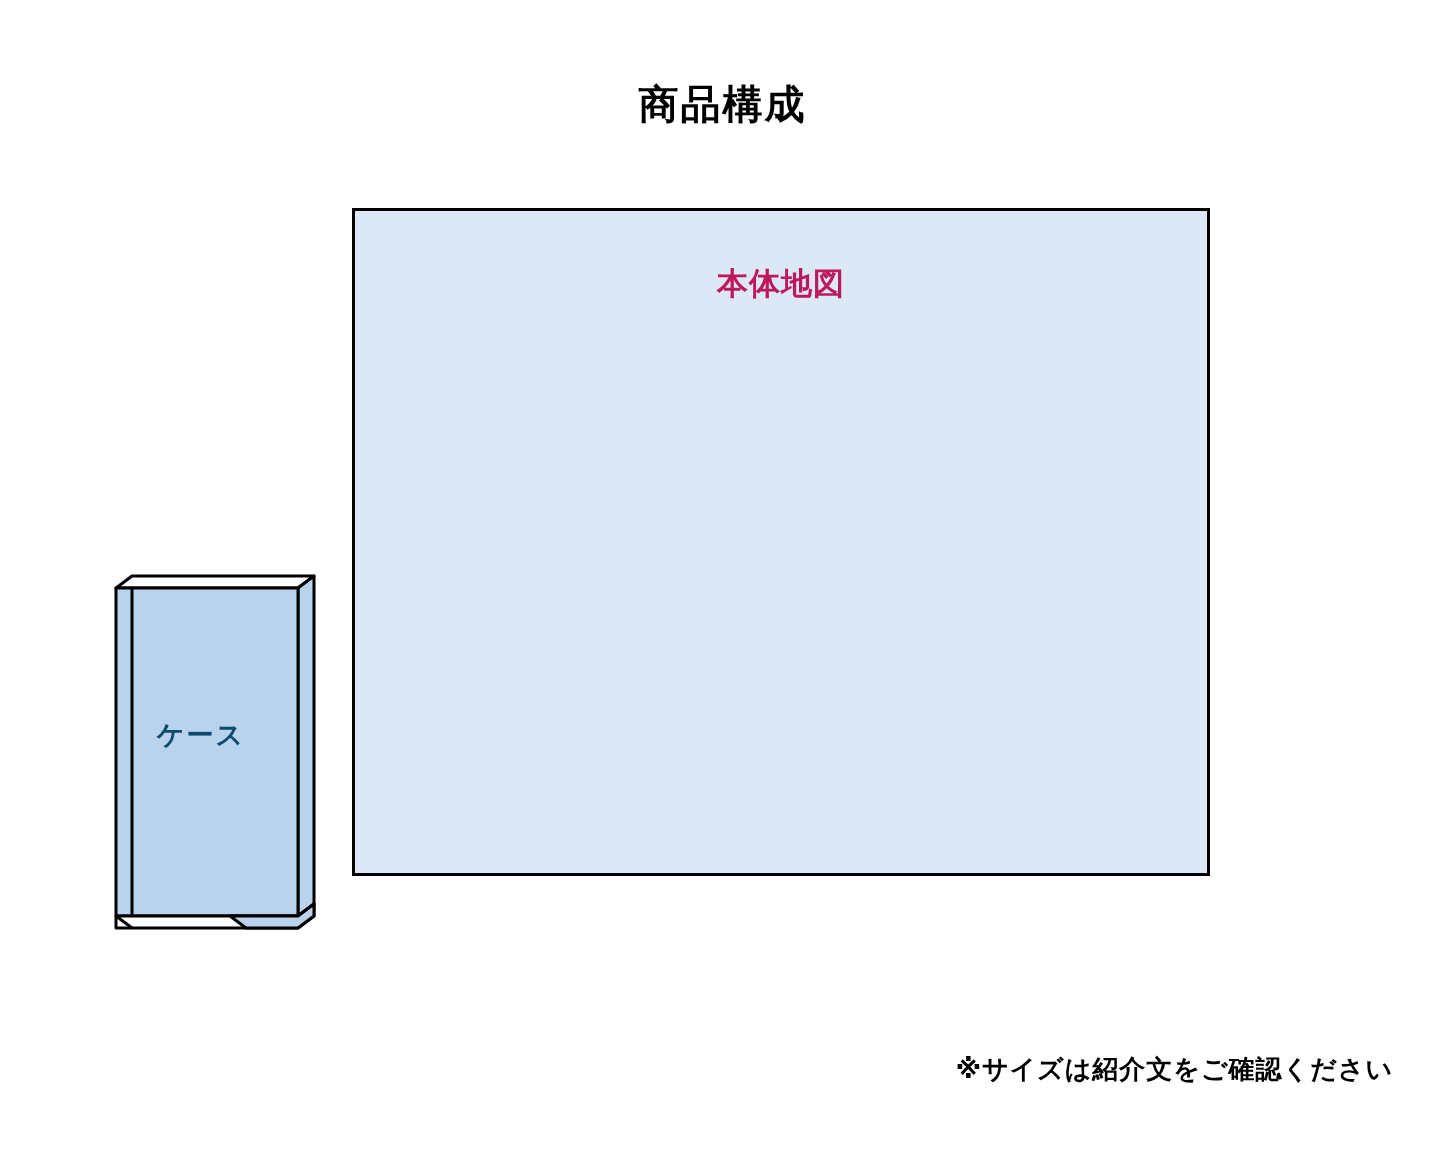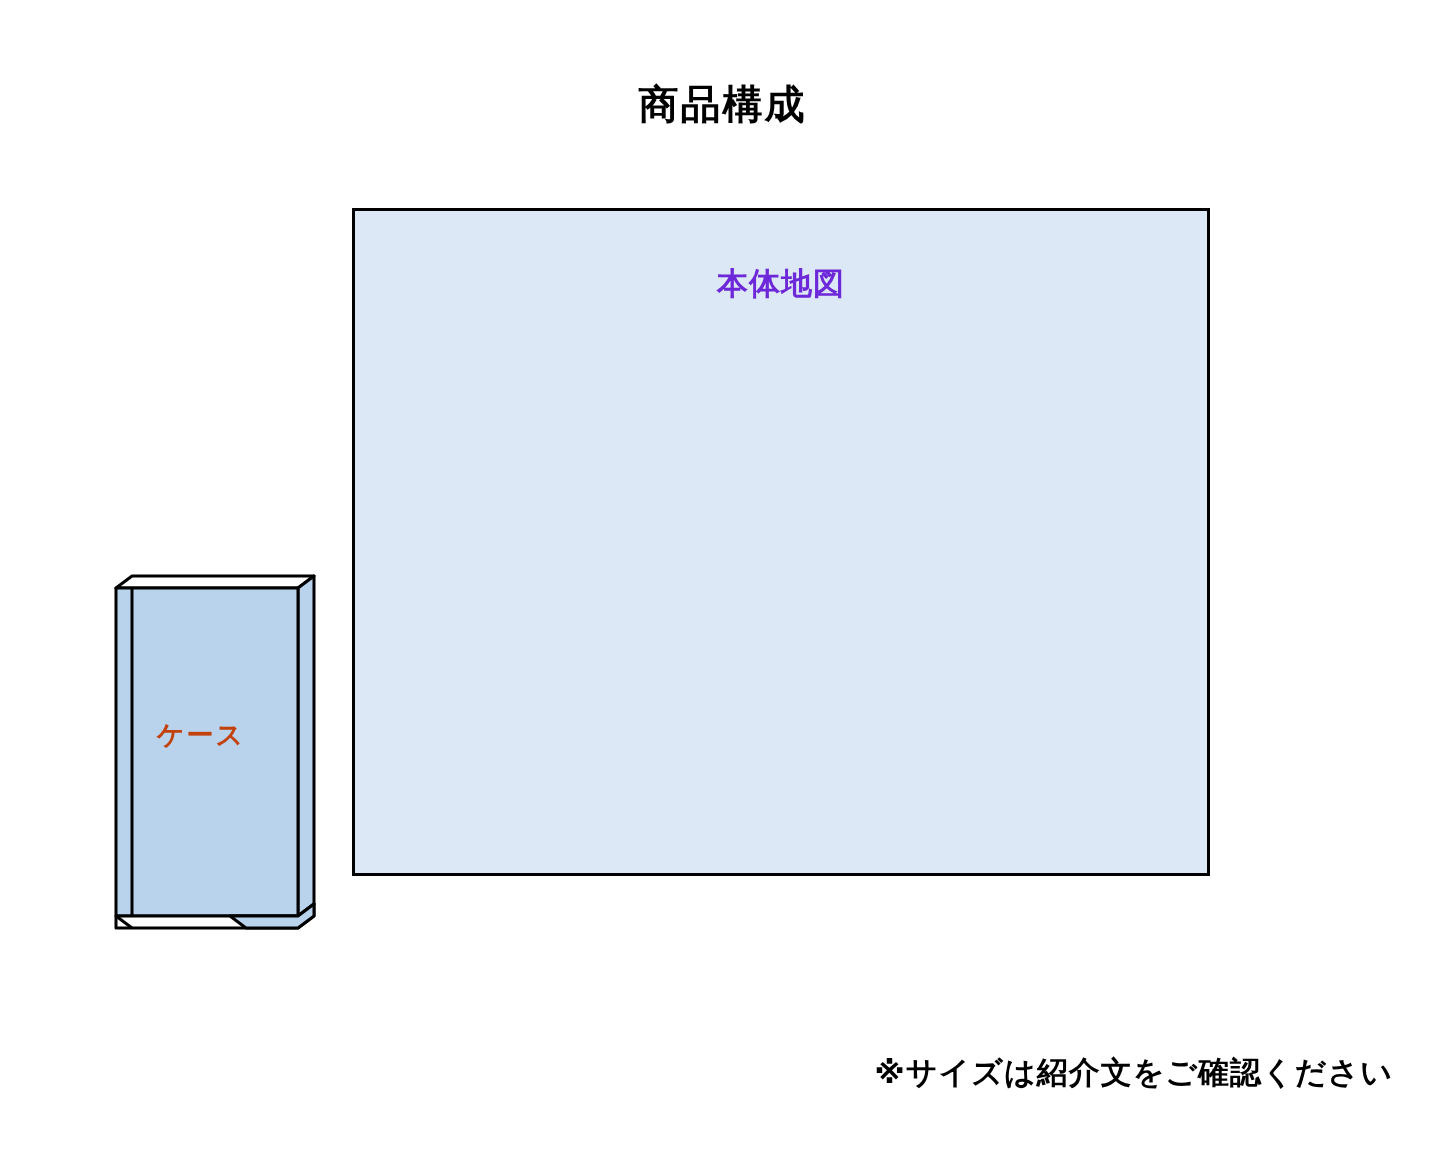--- a/index.html
+++ b/index.html
@@ -53,21 +53,21 @@
     width: 793px;
     height: 561px;
   }
   .sheet-label {
     position: absolute;
     width: 100%;
     text-align: center;
     font-size: 31px;
     font-weight: bold;
     letter-spacing: 1px;
-    color: #6d28d9;
+    color: #be185d;
   }
   .sheet-main .sheet-label { top: 52px; }
   .sheet-appendix .sheet-label { top: 82px; }
 
   
   .case-wrap {
     position: absolute;
     left: 110px;
     top: 552px;
     width: 210px;
@@ -76,41 +76,41 @@
   .case-wrap svg { display: block; }
   .case-label {
     position: absolute;
     left: 0;
     top: 145px;
     width: 182px;
     text-align: center;
     font-size: 27px;
     font-weight: bold;
     letter-spacing: 2px;
-    color: #c2410c;
+    color: #0c4a6e;
   }
 
   
   .note-fold {
     position: absolute;
     left: 533px;
     top: 897px;
     width: 793px;
     text-align: center;
     font-size: 31px;
     font-weight: bold;
     letter-spacing: 1px;
   }
   .note-size {
     position: absolute;
     left: 0;
     top: 1032px;
     width: 1393px;
     text-align: right;
-    font-size: 31px;
+    font-size: 26px;
     font-weight: bold;
     letter-spacing: 1px;
   }
 </style>
 </head>
 <body>
 
 <div id="canvas">
 
   <div class="title">商品構成</div>

